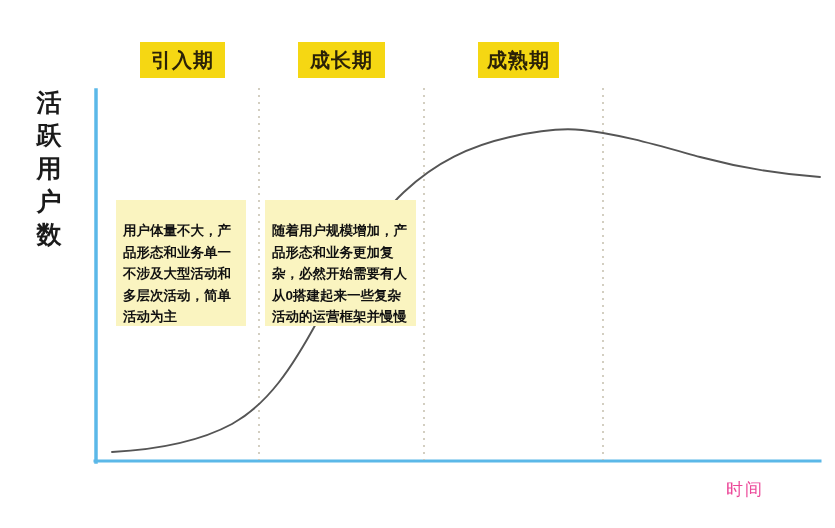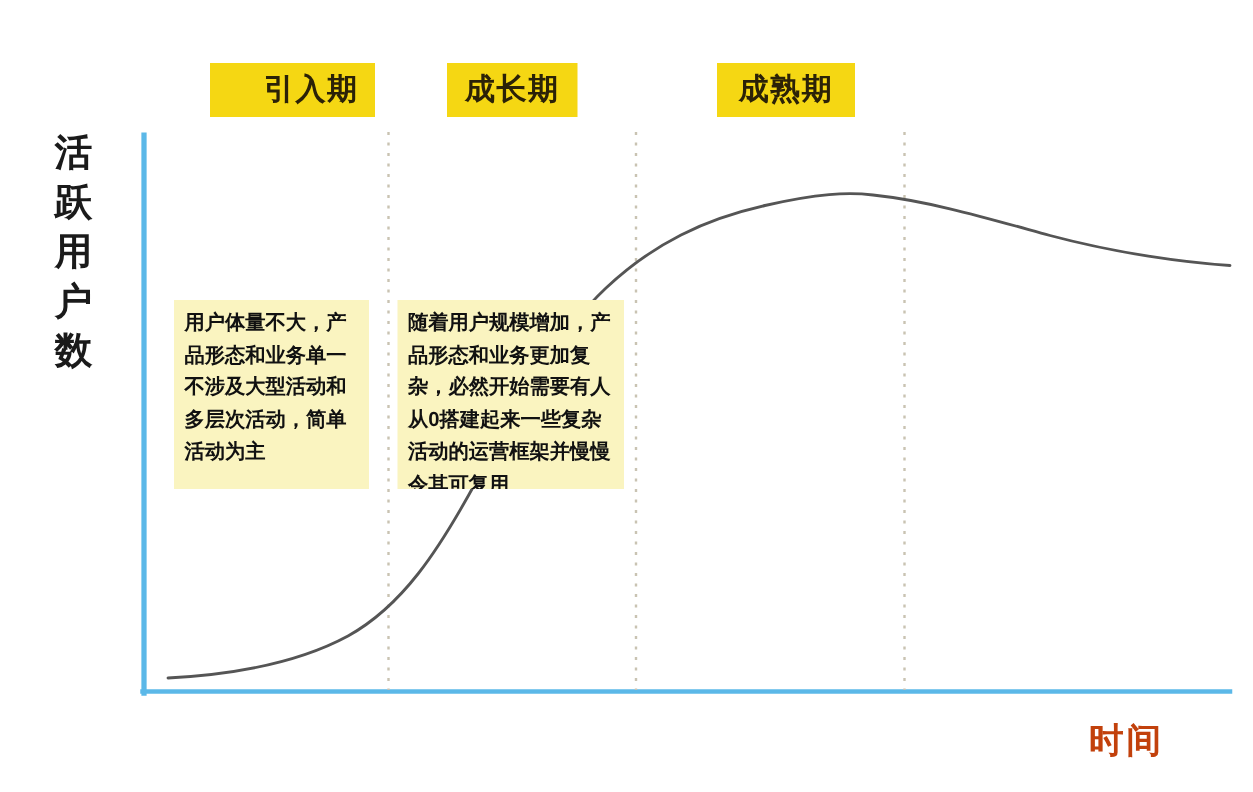--- a/index.html
+++ b/index.html
@@ -31,23 +31,23 @@
     color: #1a1a1a;
     text-align: center;
     letter-spacing: 0;
     white-space: pre-line;
   }
 
   .x-axis-label {
     position: absolute;
     left: 726px;
     top: 478px;
-    font-size: 23px;
-    font-weight: bold;
-    color: #c2410c;
+    font-size: 17px;
+    font-weight: normal;
+    color: #ec4899;
     letter-spacing: 2px;
   }
 
   
   .phase-tag {
     position: absolute;
     top: 42px;
     height: 36px;
     line-height: 36px;
     background: #F5D713;
@@ -60,21 +60,21 @@
 
   
   .note-box {
     position: absolute;
     top: 200px;
     background: #FAF4C0;
     color: #111111;
     font-size: 13.5px;
     line-height: 21.5px;
     font-weight: bold;
-    padding: 4px 6px 8px 7px;
+    padding: 20px 6px 8px 7px;
     box-sizing: border-box;
     white-space: pre-line;
     overflow: hidden;
   }
   #note-1 {
     left: 116px;
     width: 130px;
     height: 126px;
   }
   #note-2 {
@@ -118,24 +118,24 @@
   </svg>
 
   <div class="y-axis-label">活
 跃
 用
 户
 数</div>
 
   <div class="x-axis-label">时间</div>
 
-  <div class="phase-tag" id="phase-tag-0" style="left:140px; width:85px;padding-left:25px;">引入期</div>
+  <div class="phase-tag" id="phase-tag-0" style="left:140px; width:85px;">引入期</div>
 
   <div class="phase-tag" id="phase-tag-1" style="left:298px; width:87px;font-family:Liberation Serif, serif;">成长期</div>
 
-  <div class="phase-tag" id="phase-tag-2" style="left:478px; width:92px;">成熟期</div>
+  <div class="phase-tag" id="phase-tag-2" style="left:478px; width:81px;">成熟期</div>
 
 
   <div class="note-box" id="note-1">用户体量不大，产品形态和业务单一不涉及大型活动和多层次活动，简单活动为主</div>
 
   <div class="note-box" id="note-2">随着用户规模增加，产品形态和业务更加复杂，必然开始需要有人从0搭建起来一些复杂活动的运营框架并慢慢令其可复用</div>
 
 </div>
 
 </body></html>

